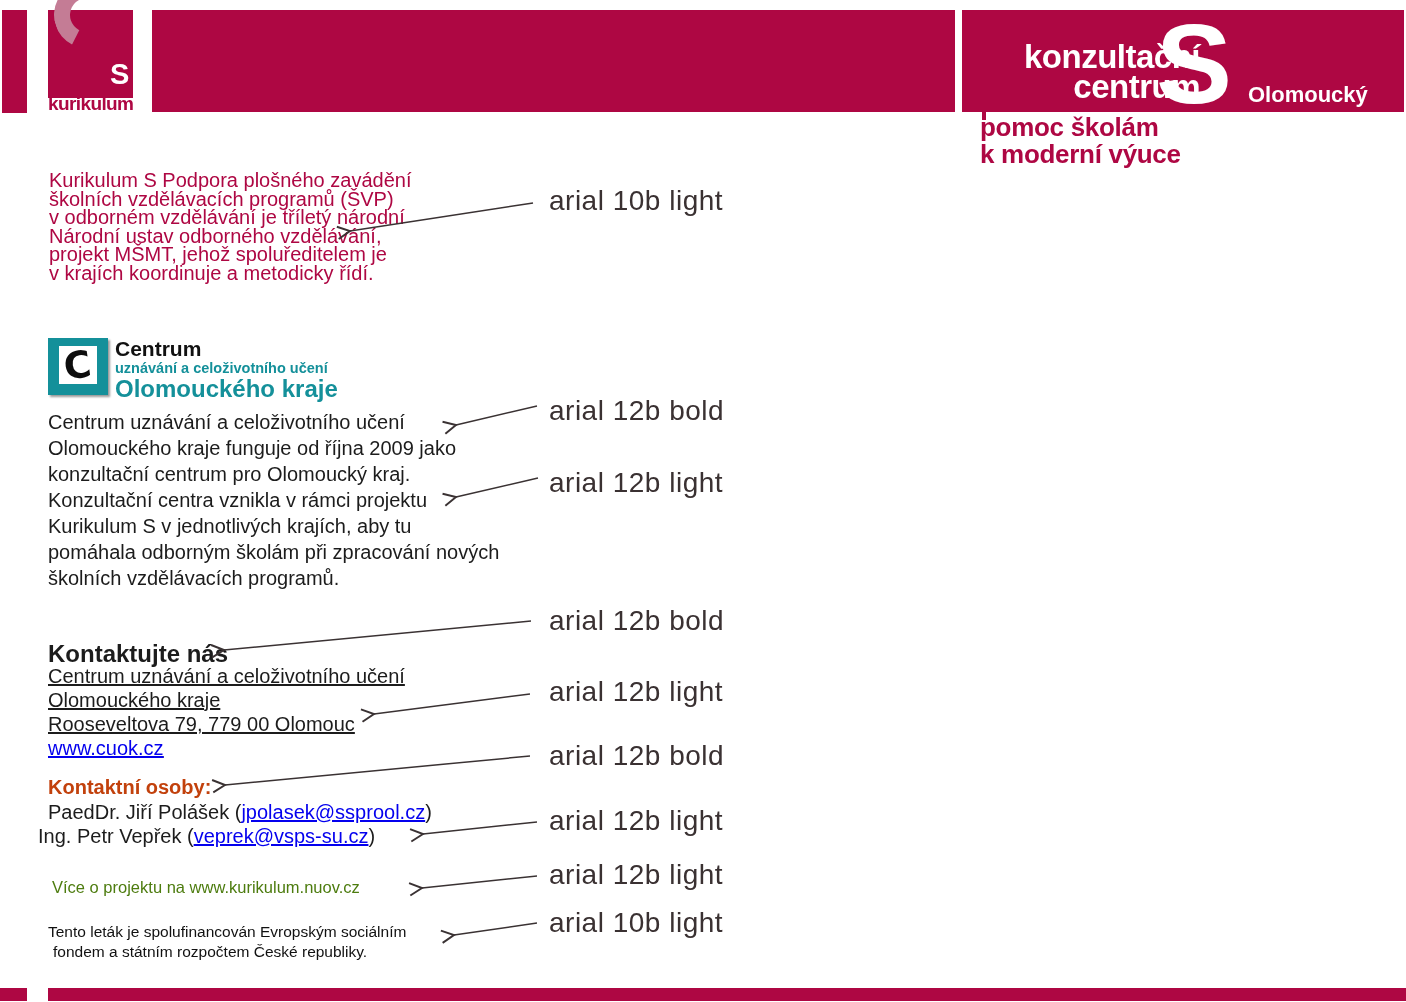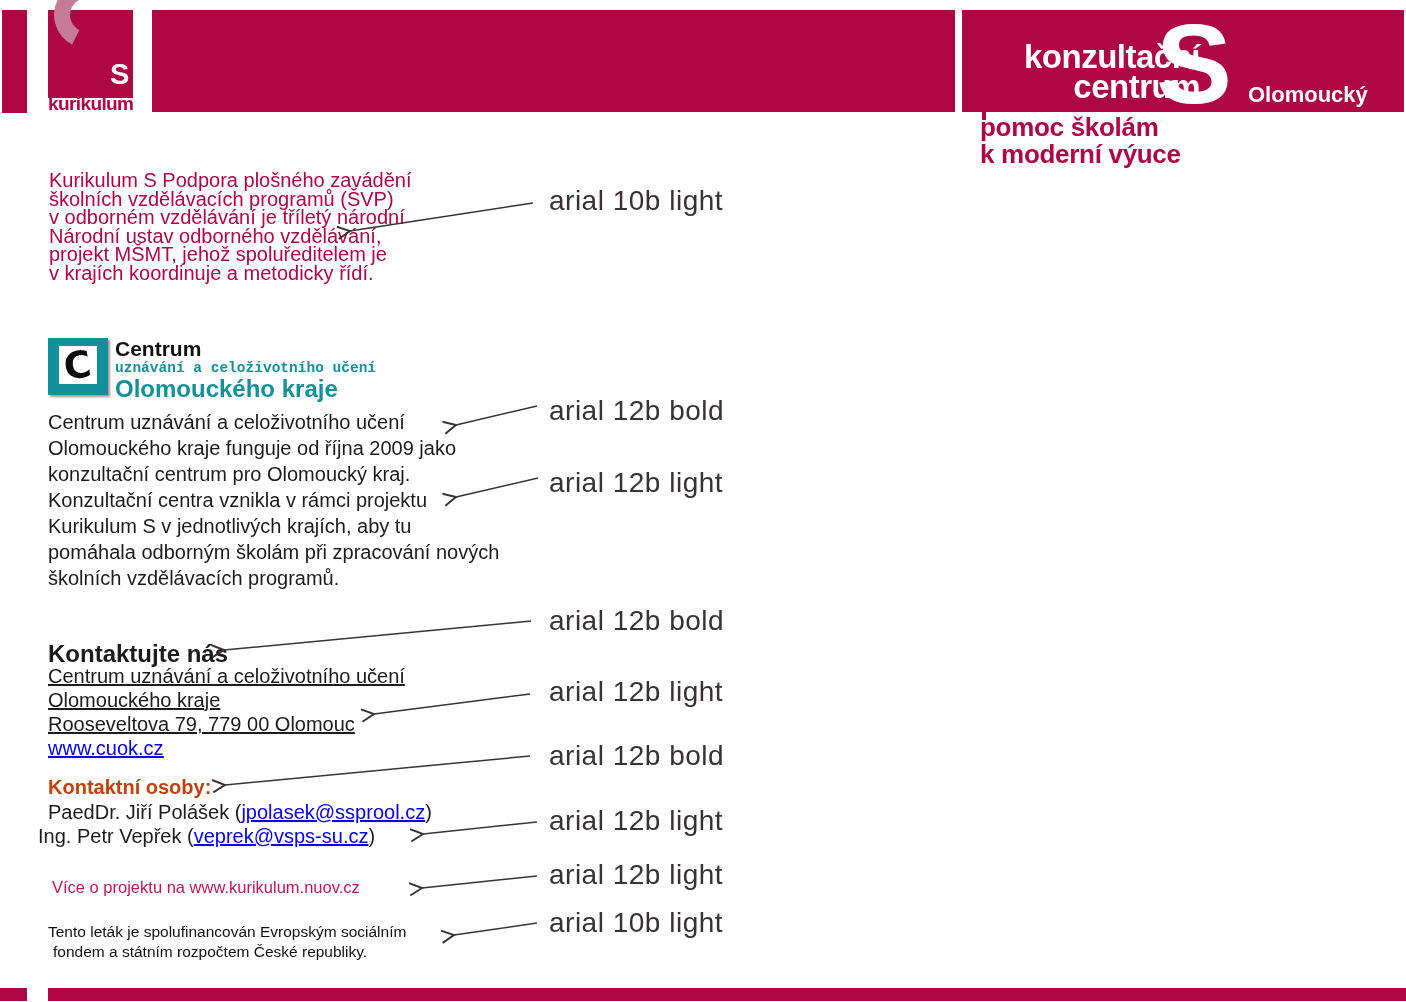--- a/index.html
+++ b/index.html
@@ -29,32 +29,32 @@
 
   
   .intro{left:49px;top:171px;color:var(--crimson);font-size:20px;line-height:18.5px;}
   .centrum-logo-box{left:48px;top:338px;width:60px;height:57px;background:var(--teal);
                     box-shadow:2px 2px 2px #9a9a9a;}
   .centrum-logo-inner{position:absolute;left:11px;top:8px;width:38px;height:38px;background:#fff;
                       display:flex;align-items:center;justify-content:center;}
   .centrum-glyph{color:#0d0d0d;font-weight:bold;font-size:37px;line-height:37px;transform:rotate(-8deg);
                  font-family:"DejaVu Sans",sans-serif;}
   .centrum-title{left:115px;top:337px;color:#111;font-weight:bold;font-size:21px;}
-  .centrum-sub{left:115px;top:360px;color:var(--teal);font-weight:bold;font-size:14.5px;font-family:Liberation Mono, monospace;}
+  .centrum-sub{left:115px;top:360px;color:var(--teal);font-weight:bold;font-size:14.5px;}
   .centrum-region{left:115px;top:375px;color:var(--teal);font-weight:bold;font-size:24px;}
   .about{left:48px;top:409px;width:452px;color:#1c1c1c;font-size:20px;line-height:26px;}
   .about b{font-weight:normal;}
   .contact-head{left:48px;top:640px;color:#1c1c1c;font-weight:bold;font-size:24px;}
   .contact-lines{left:48px;top:664px;color:#1c1c1c;font-size:20px;line-height:24px;text-decoration:underline;}
   .contact-lines a, .person-line a{color:#0400ee;text-decoration:underline;}
   .persons-head{left:48px;top:776px;color:#c2410c;font-weight:bold;font-size:20px;}
   .person-line{color:#1c1c1c;font-size:20px;line-height:24px;}
   .p1{left:48px;top:800px;}
   .p2{left:38px;top:824px;text-align:right;}
-  .more-line{left:52px;top:878px;color:#be185d;font-size:16.5px;}
+  .more-line{left:52px;top:878px;color:#4d7c0f;font-size:16.5px;}
   .funding{left:48px;top:922px;color:#111;font-size:15.5px;line-height:20px;}
   .funding .l2{padding-left:5px;}
 
   
   .bottom-left{left:0;top:988px;width:27px;height:13px;background:var(--crimson);}
   .bottom-main{left:48px;top:988px;width:1358px;height:13px;background:var(--crimson);}
 
   
   .ann{position:absolute;left:549px;color:#3a3132;font-size:28px;line-height:30px;letter-spacing:0.5px;
        white-space:nowrap;}

